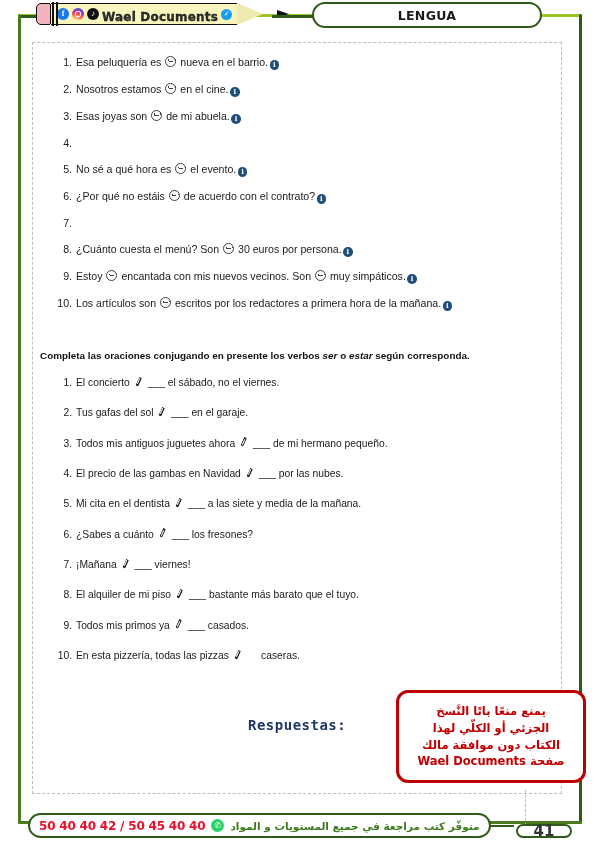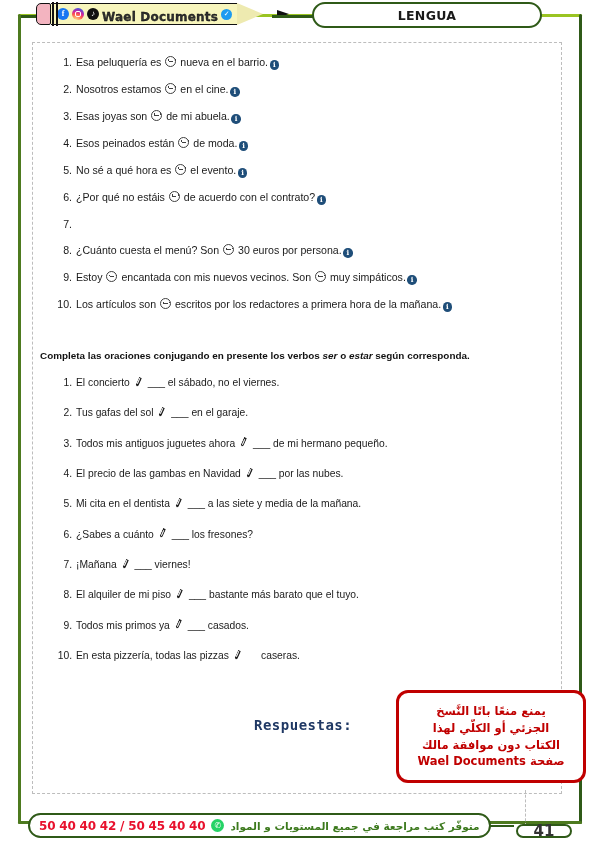--- a/index.html
+++ b/index.html
@@ -370,21 +370,20 @@
   
   .respuestas {
     position: absolute;
     left: 248px;
     top: 717px;
     font-family: "DejaVu Sans Mono", monospace;
     font-size: 14px;
     font-weight: bold;
     color: #1f3864;
     letter-spacing: 0.5px;
-    margin-left: 6px;
   }
 
   
   .copyright-box {
     position: absolute;
     left: 376px;
     top: 690px;
     width: 190px;
     height: 93px;
     border: 3px solid #c00000;
@@ -532,21 +531,20 @@
       <div class="ex1-item">
         <span class="ex1-num">2.</span>
         <span class="ex1-text"><span>Nosotros estamos </span><span class="emoji-face"></span><span> en el cine.</span><span class="info-icon">i</span></span>
       </div>
       <div class="ex1-item">
         <span class="ex1-num">3.</span>
         <span class="ex1-text"><span>Esas joyas son </span><span class="emoji-face"></span><span> de mi abuela.</span><span class="info-icon">i</span></span>
       </div>
       <div class="ex1-item">
         <span class="ex1-num">4.</span>
-        <span class="ex1-text"><span>Esos peinados están </span><span class="emoji-face"></span><span> de moda.</span><span class="info-icon">i</span></span>
       </div>
       <div class="ex1-item">
         <span class="ex1-num">5.</span>
         <span class="ex1-text"><span>No sé a qué hora es </span><span class="emoji-face"></span><span> el evento.</span><span class="info-icon">i</span></span>
       </div>
       <div class="ex1-item">
         <span class="ex1-num">6.</span>
         <span class="ex1-text"><span>¿Por qué no estáis </span><span class="emoji-face"></span><span> de acuerdo con el contrato?</span><span class="info-icon">i</span></span>
       </div>
       <div class="ex1-item">

